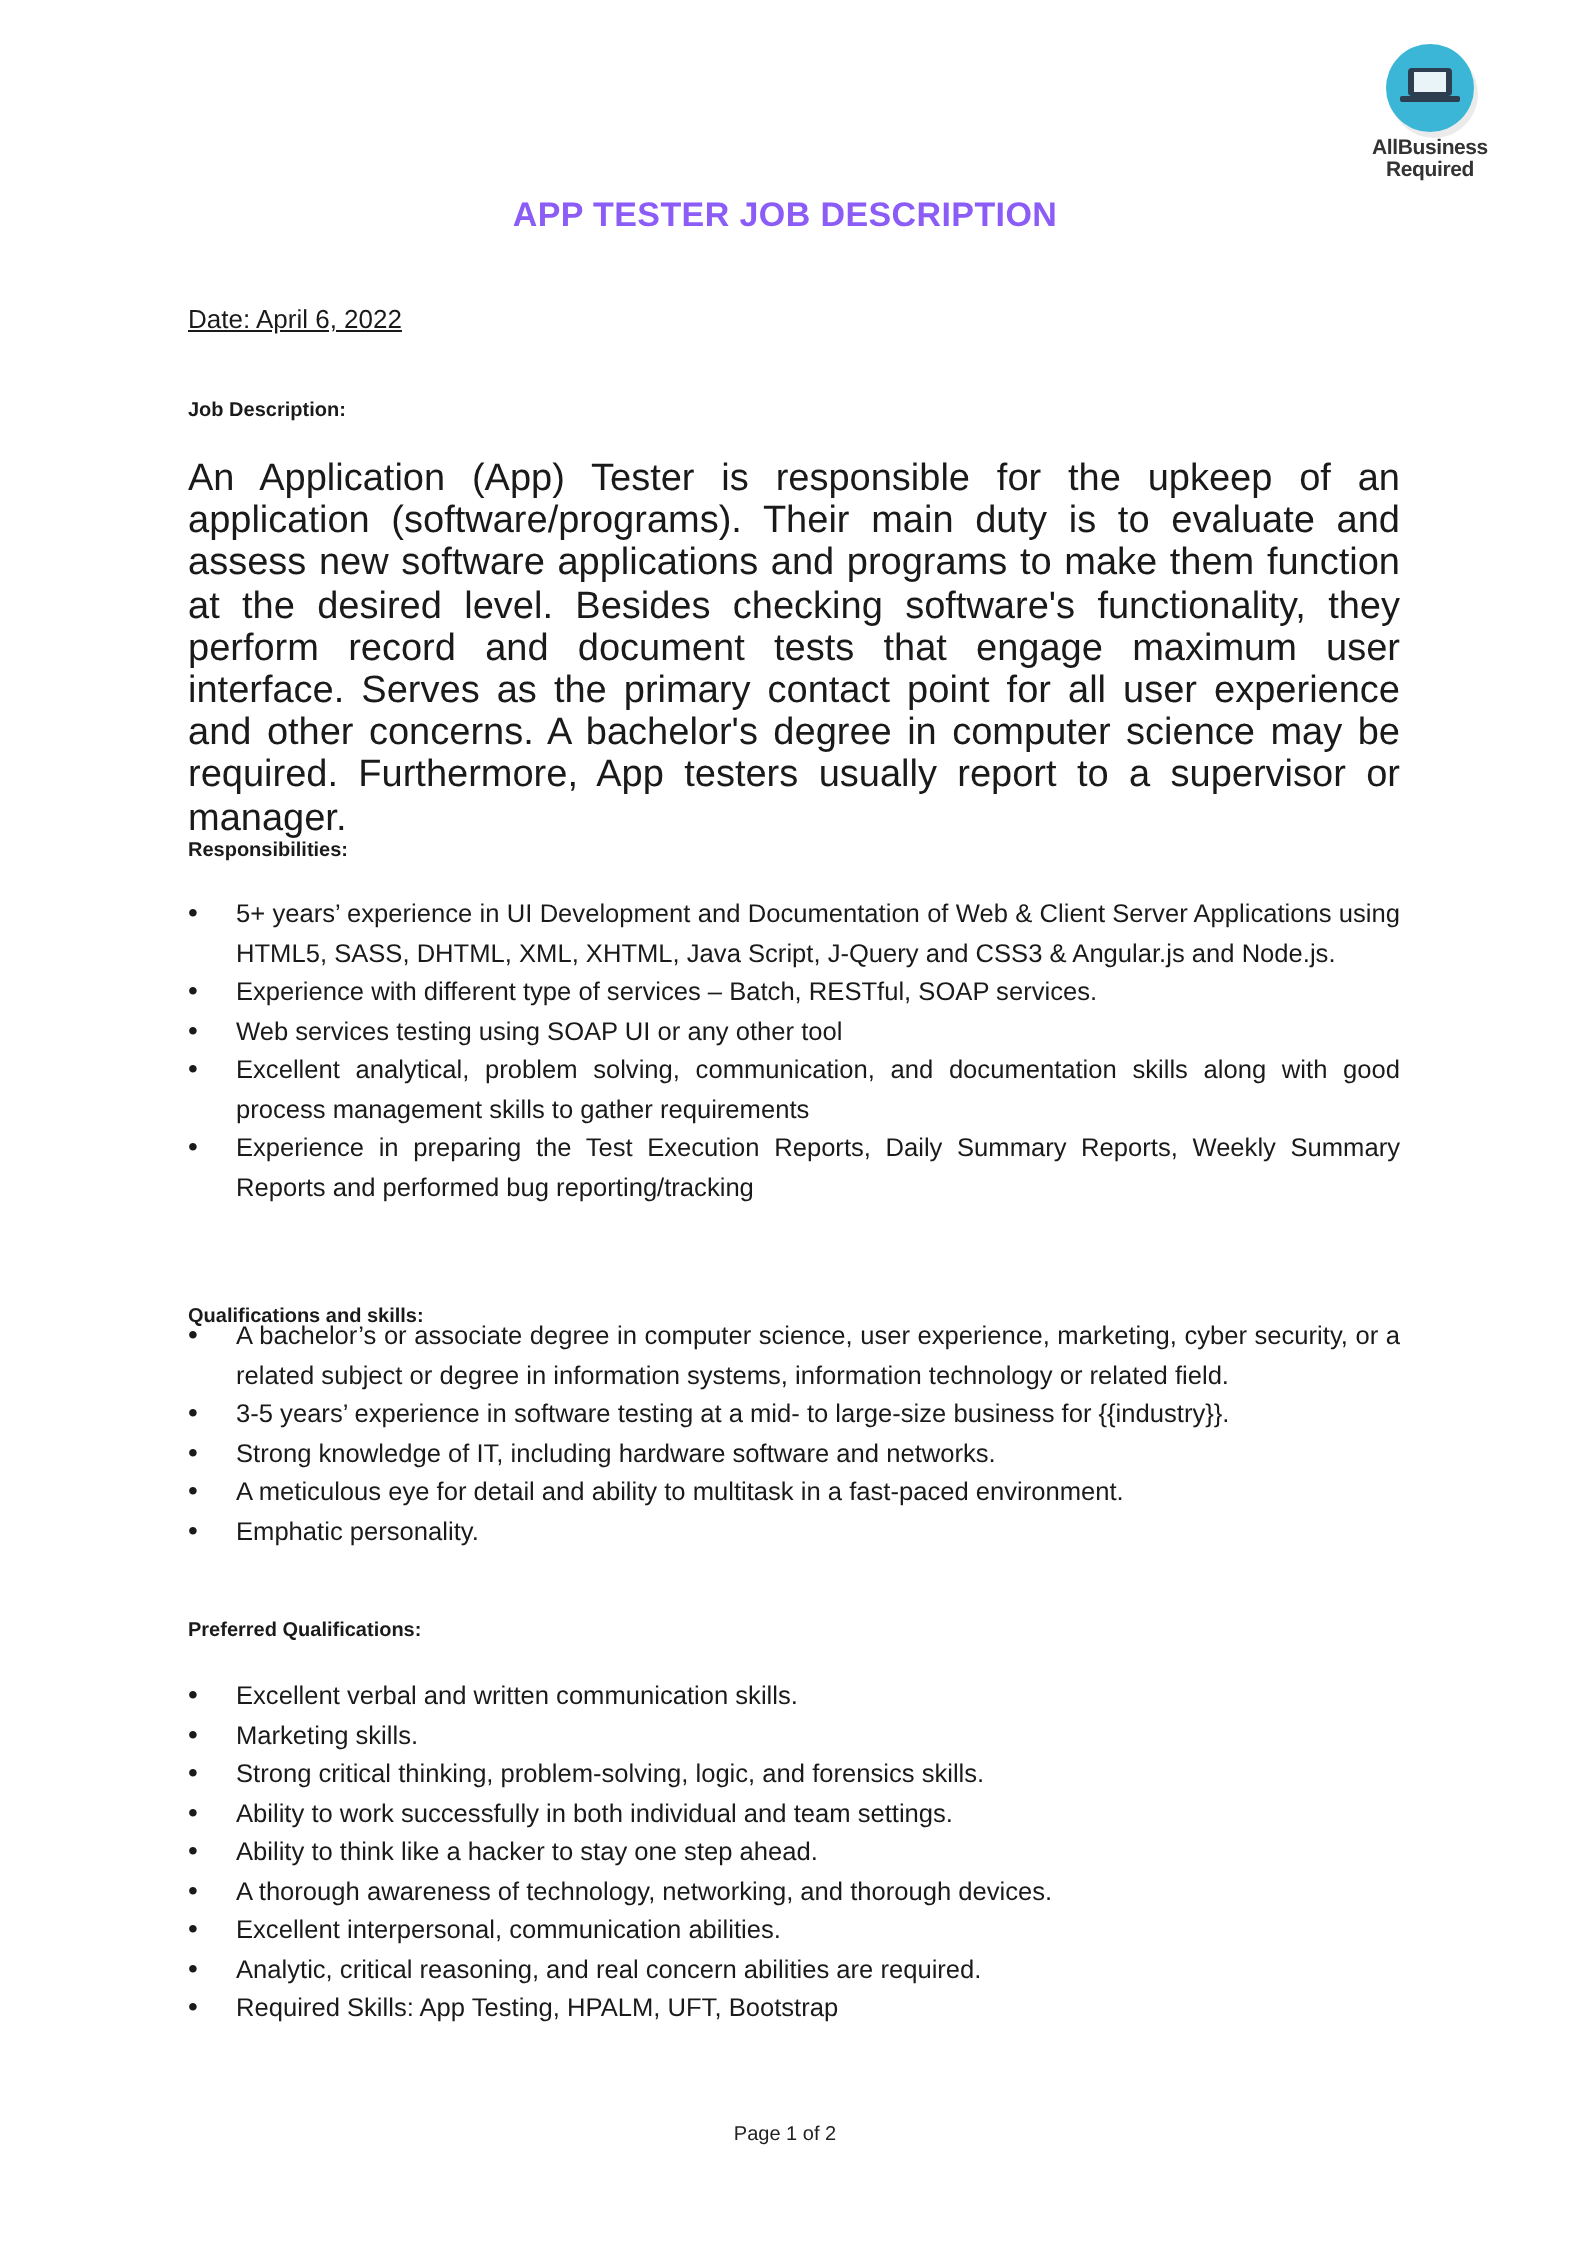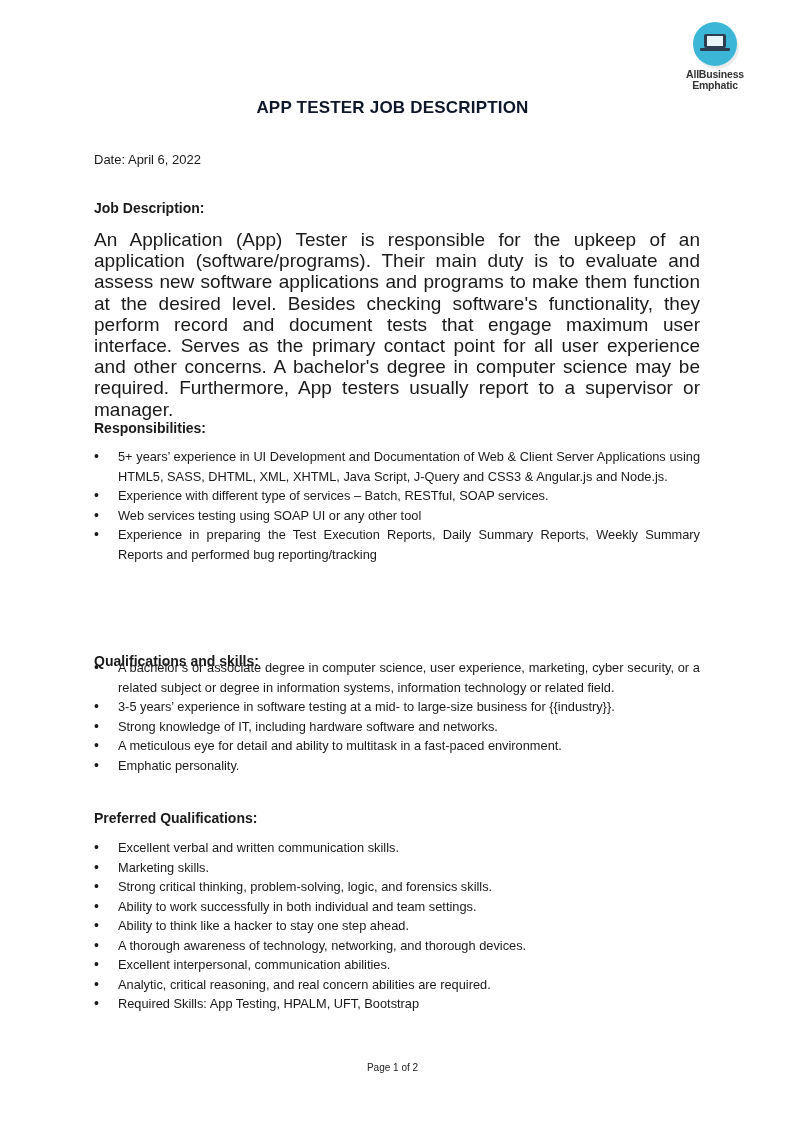--- a/index.html
+++ b/index.html
@@ -7,56 +7,57 @@
          font-family:"Liberation Sans", sans-serif; color:#1a1a1a; }
   .logo { position:absolute; left:680px; top:22px; width:70px; text-align:center;font-weight:bold; }
   .logo-circle { width:44px; height:44px; border-radius:50%; background:#3cb6d6; margin:0 auto;
                  position:relative; overflow:hidden; box-shadow:2px 3px 0 rgba(0,0,0,0.08); }
   .logo-screen { position:absolute; left:11px; top:12px; width:22px; height:14px; background:#2c3e50;
                  border-radius:2px; }
   .logo-screen::after { content:""; position:absolute; left:3px; top:2px; width:16px; height:10px; background:#e8f4f8; }
   .logo-base { position:absolute; left:7px; top:26px; width:30px; height:3px; background:#2c3e50; border-radius:1px; }
   .logo-text { font-size:10.5px; line-height:11px; color:#333; margin-top:3px; letter-spacing:-0.2px; }
   .title { position:absolute; top:98px; left:0; width:785px; text-align:center; font-weight:bold;
-           font-size:17px; letter-spacing:0.2px; color:#0f172a; }
-  .date { position:absolute; top:152px; left:94px; font-size:13px; }
-  .h { position:absolute; left:94px; font-size:14px; font-weight:bold; }
+           font-size:17px; letter-spacing:0.2px; color:#8b5cf6; }
+  .date { position:absolute; top:152px; left:94px; font-size:13px;text-decoration:underline; }
+  .h { position:absolute; left:94px; font-size:10px; font-weight:bold; }
   .para { position:absolute; left:94px; top:229px; width:606px; font-size:19px; line-height:21.2px;
           text-align:justify; }
   ul.list { position:absolute; left:94px; width:606px; margin:0; padding:0; list-style:none;
             font-size:12.8px; line-height:19.5px; }
   ul.list li { position:relative; padding-left:24px; text-align:justify; }
   ul.list li::before { content:"•"; position:absolute; left:0; top:0; font-size:14px; }
   .footer { position:absolute; top:1062px; left:0; width:785px; text-align:center; font-size:10px; color:#222; }
 </style>
 </head>
 <body>
 
 <div class="logo">
   <div class="logo-circle">
     <div class="logo-screen"></div>
     <div class="logo-base"></div>
   </div>
   <div class="logo-text">
     <div>AllBusiness</div>
-    <div>Emphatic</div>
+    <div>Required</div>
   </div>
 </div>
 
 <div class="title">APP TESTER JOB DESCRIPTION</div>
 <div class="date">Date:  April 6, 2022</div>
 
 <div class="h" style="top:200px">Job Description:</div>
 <div class="para">An Application (App) Tester is responsible for the upkeep of an application (software/programs). Their main duty is to evaluate and assess new software applications and programs to make them function at the desired level. Besides checking software's functionality, they perform record and document tests that engage maximum user interface. Serves as the primary contact point for all user experience and other concerns. A bachelor's degree in computer science may be required. Furthermore, App testers usually report to a supervisor or manager.</div>
 
 <div class="h" style="top:420px">Responsibilities:</div>
 <ul class="list" style="top:447px">
   <li>5+ years’ experience in UI Development and Documentation of Web &amp; Client Server Applications using HTML5, SASS, DHTML, XML, XHTML, Java Script, J-Query and CSS3 &amp; Angular.js and Node.js.</li>
   <li>Experience with different type of services – Batch, RESTful, SOAP services.</li>
   <li>Web services testing using SOAP UI or any other tool</li>
+  <li>Excellent analytical, problem solving, communication, and documentation skills along with good process management skills to gather requirements</li>
   <li>Experience in preparing the Test Execution Reports, Daily Summary Reports, Weekly Summary Reports and performed bug reporting/tracking</li>
 </ul>
 
 <div class="h" style="top:653px">Qualifications and skills:</div>
 <ul class="list" style="top:658px">
   <li>A bachelor’s or associate degree in computer science, user experience, marketing, cyber security, or a related subject or degree in information systems, information technology or related field.</li>
   <li>3-5 years’ experience in software testing at a mid- to large-size business for {{industry}}.</li>
   <li>Strong knowledge of IT, including hardware software and networks.</li>
   <li>A meticulous eye for detail and ability to multitask in a fast-paced environment.</li>
   <li>Emphatic personality.</li>

